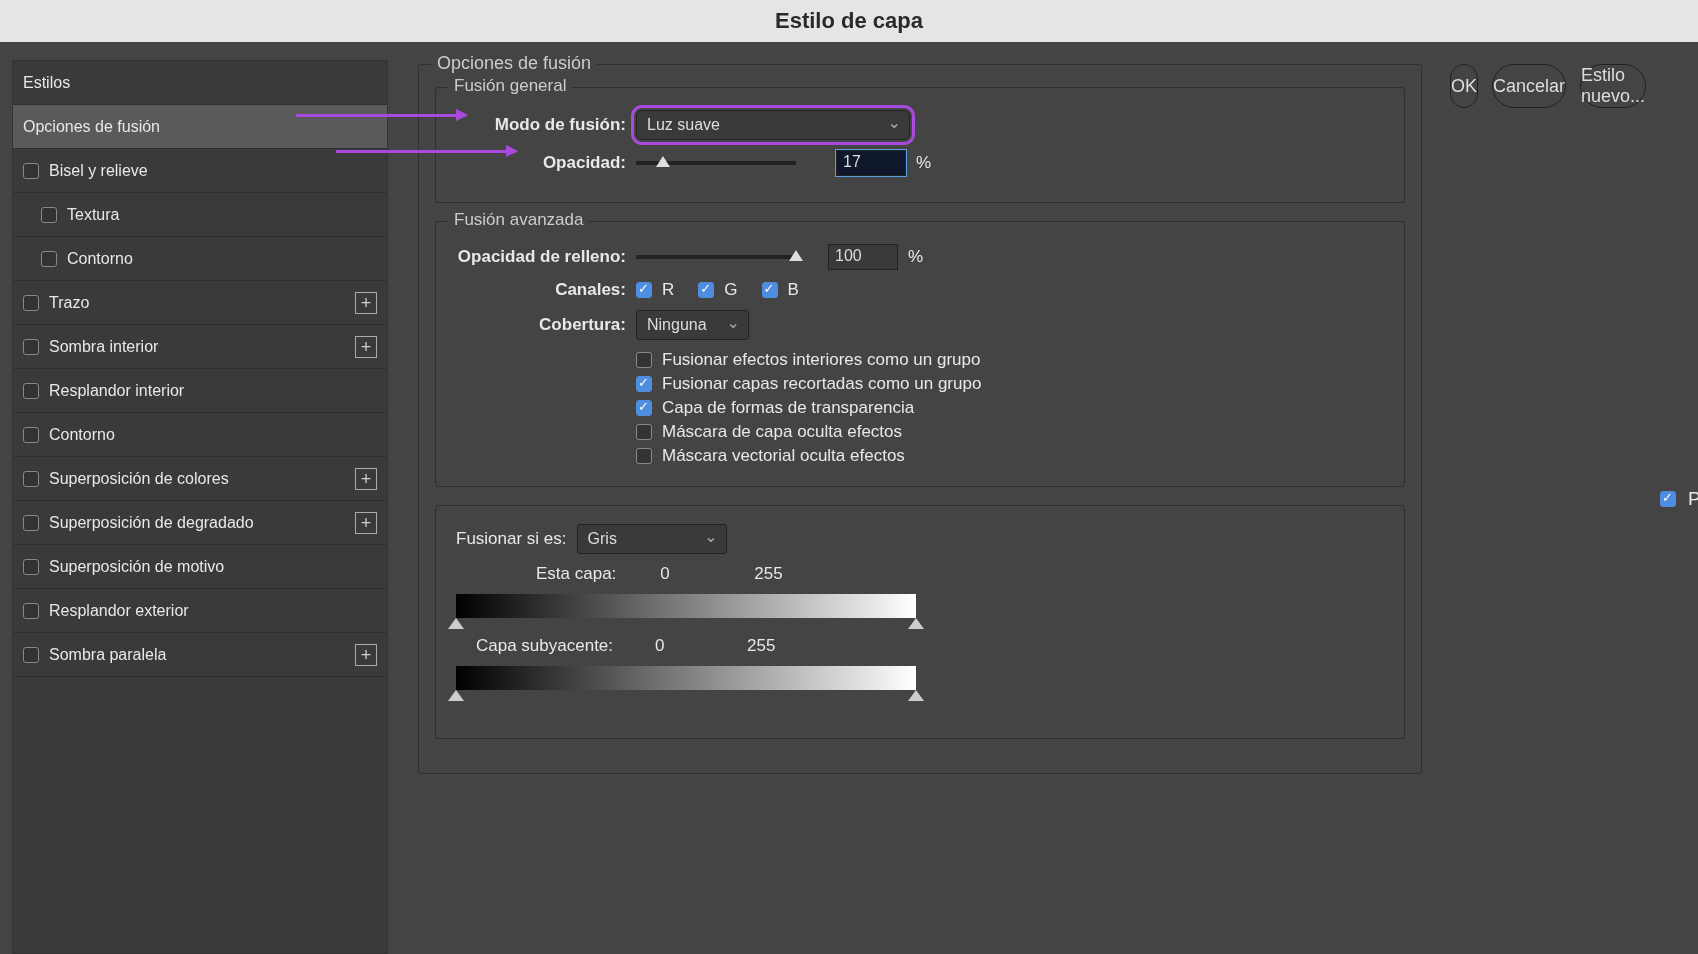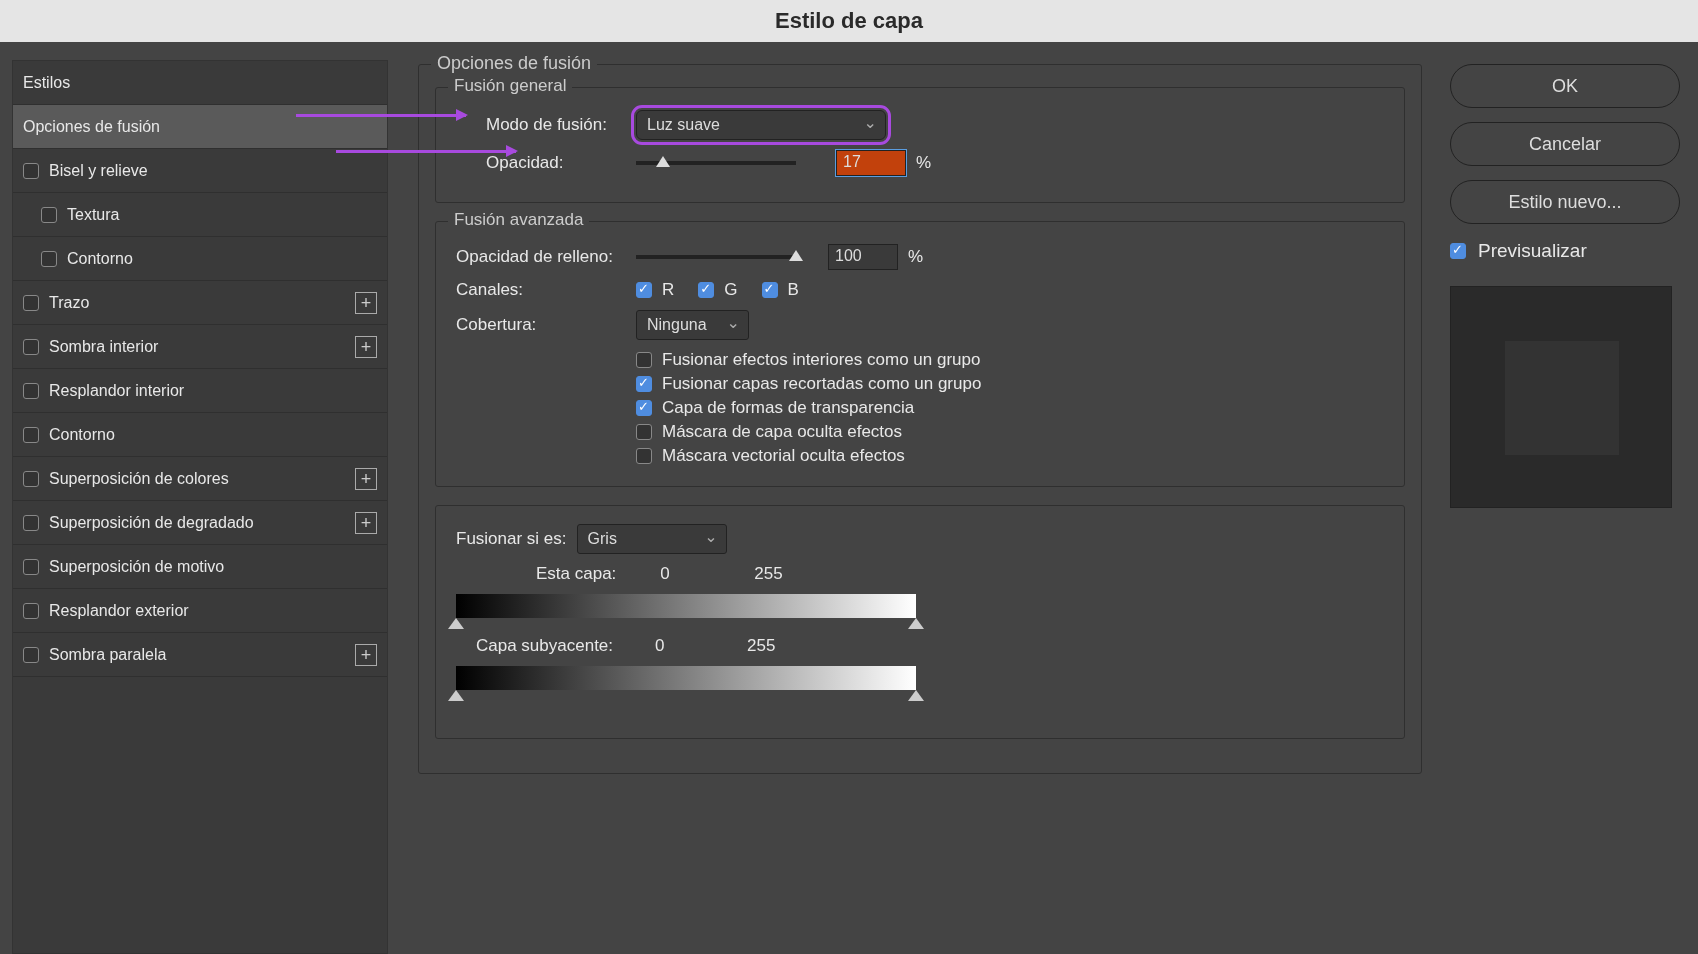--- a/index.html
+++ b/index.html
@@ -107,21 +107,22 @@
   }
   .row {
     display:flex;
     align-items:center;
     gap:10px;
     margin-bottom:10px;
     font-size:17px;
   }
   .label-right {
     min-width:170px;
-    text-align:left;
+    text-align:right;
+    font-weight:bold;
   }
   .select {
     background:#3a3a3a;
     border:1px solid #222;
     color:#ddd;
     padding:4px 28px 4px 10px;
     border-radius:3px;
     font-size:16px;
     display:flex;
     align-items:center;
@@ -142,21 +143,21 @@
   }
   .slider-thumb {
     position:absolute; top:-5px;
     width:0;height:0;border-left:7px solid transparent;border-right:7px solid transparent;border-bottom:11px solid #ddd;
     transform:translateX(-7px);
   }
   .num-input {
     width:70px; height:26px; background:#3a3a3a; border:1px solid #222; color:#ddd; padding:2px 6px; font-size:16px;
   }
   .num-input.selected {
-    background:#c2410c; outline:1px solid #5b9de0;
+    background:#0f172a; outline:1px solid #5b9de0;
   }
   .arrow-annot {
     position:absolute;
     height:0;
   }
   .arrow-line {
     height:3px; background:#a84adf; position:relative;
   }
   .arrow-line::after{
     content:""; position:absolute; right:-2px; top:-5px;
@@ -170,21 +171,21 @@
     position:absolute; bottom:-11px;
     width:0;height:0;border-left:8px solid transparent;border-right:8px solid transparent;border-bottom:11px solid #ccc;
     transform:translateX(-8px);
   }
   .grad-handle.left{left:0}
   .grad-handle.right{left:100%}
   
   .right-col {
     width:230px;
     display:flex;
-    flex-direction:column;
+    flex-direction:row;
     gap:14px;
   }
   .btn {
     border:1px solid #222;
     border-radius:22px;
     height:44px;
     display:flex;
     align-items:center;
     justify-content:center;
     font-size:18px;
@@ -292,21 +293,21 @@
           <div class="arrow-annot" style="left:-140px; top:26px; width:170px">
             <div class="arrow-line" style="width:170px"></div>
           </div>
 
           <div class="arrow-annot" style="left:-100px; top:62px; width:180px">
             <div class="arrow-line" style="width:180px"></div>
           </div>
 
           <div class="row">
             <span class="label-right" style="min-width:140px">Modo de fusión:</span>
-            <div class="select highlight" style="width:250px">
+            <div class="select highlight" style="width:274px">
               <span>Luz suave</span>
             </div>
           </div>
 
           <div class="row">
             <span class="label-right" style="min-width:140px">Opacidad:</span>
             <div class="slider-track">
               <div class="slider-thumb" style="left:17%"></div>
             </div>
             <span style="width:20px"></span>

